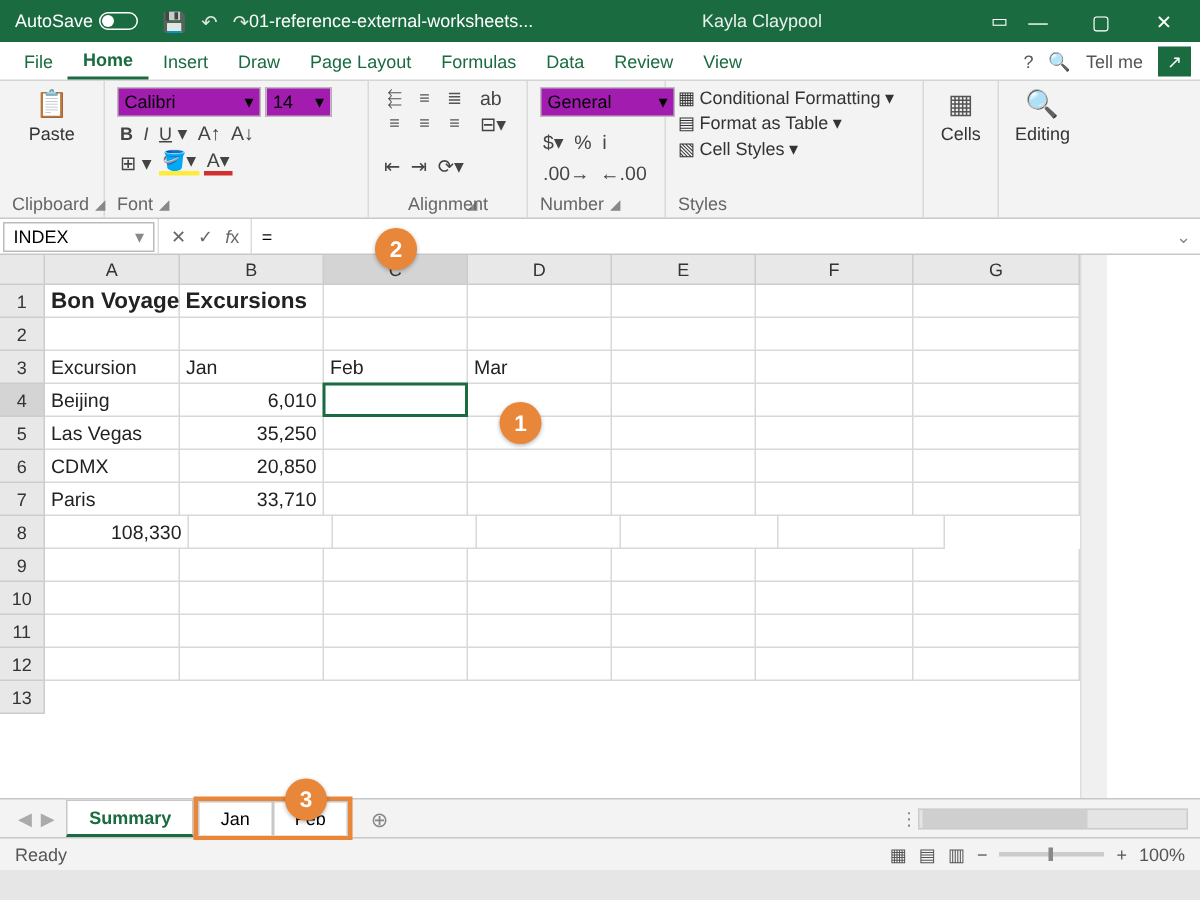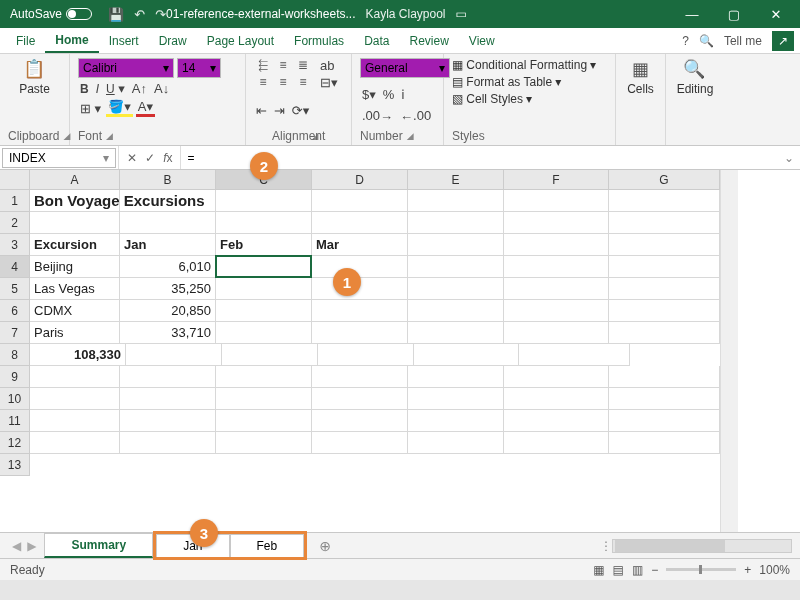--- a/index.html
+++ b/index.html
@@ -3,63 +3,63 @@
 <meta charset="utf-8">
 <style>
 *{margin:0;padding:0;box-sizing:border-box;font-family:"Segoe UI",Arial,sans-serif;font-size:12px;-webkit-user-select:none;user-select:none}
 body{background:#e6e6e6;width:800px;height:600px;overflow:hidden;position:relative}
 .titlebar{background:#1a6b3f;height:28px;display:flex;align-items:center;color:#fff;padding:0 4px}
 .titlebar .autosave{font-size:11px;display:flex;align-items:center;gap:4px;padding:0 6px}
 .toggle{width:26px;height:12px;border:1px solid #fff;border-radius:7px;display:inline-flex;align-items:center}
 .toggle::before{content:"";width:8px;height:8px;background:#fff;border-radius:50%;margin-left:1px}
 .qat{display:flex;gap:10px;margin-left:10px;align-items:center}
 .qat span{opacity:.85;font-size:13px}
-.title{flex:1;text-align:center;font-size:12px;display:flex;justify-content:flex-start;gap:10px}
+.title{flex:1;text-align:center;font-size:12px;display:flex;justify-content:space-between;}
 .title .user{opacity:.9}
 .winbtns{display:flex;gap:2px}
 .winbtns div{width:40px;height:28px;display:flex;align-items:center;justify-content:center;font-size:13px}
 .menubar{background:#fff;height:26px;display:flex;align-items:center;padding:0 6px;border-bottom:1px solid #d4d4d4}
 .menubar .tab{padding:4px 10px;color:#1a6b3f;cursor:pointer}
 .menubar .tab.active{border-bottom:2px solid #1a6b3f;font-weight:600}
 .menubar .spacer{flex:1}
 .menubar .right{display:flex;align-items:center;gap:10px;color:#555}
 .ribbon{background:#f3f3f3;height:92px;display:flex;border-bottom:1px solid #c8c8c8}
 .group{border-right:1px solid #d9d9d9;padding:4px 8px 2px;display:flex;flex-direction:column;justify-content:space-between;position:relative}
 .group-label{text-align:center;font-size:11px;color:#666;padding-top:2px;display:flex;justify-content:flex-start;align-items:center;gap:4px}
 .dlg{font-size:9px;color:#888}
 .big-btn{text-align:center;color:#333;font-size:11px;display:flex;flex-direction:column;align-items:center;gap:2px}
 .icon{font-size:18px;color:#555}
 .row{display:flex;align-items:center;gap:3px}
 .combo{background:#a21caf;border:1px solid #bbb;height:20px;padding:0 4px;display:flex;align-items:center;justify-content:space-between;font-size:12px}
 .btn-sm{color:#444;font-size:13px;padding:0 2px}
 .align-grid{display:grid;grid-template-columns:repeat(3,18px);gap:2px}
 .align-grid span{font-size:12px;color:#555;text-align:center}
 .namebox-row{background:#fff;height:24px;display:flex;align-items:center;border-bottom:1px solid #c8c8c8}
-.namebox{width:114px;border:1px solid #bbb;height:20px;margin:0 2px;padding:0 6px;display:flex;align-items:center;justify-content:space-between}
+.namebox{width:101px;border:1px solid #bbb;height:20px;margin:0 2px;padding:0 6px;display:flex;align-items:center;justify-content:space-between}
 .fx-btns{display:flex;align-items:center;gap:8px;padding:0 8px;color:#666;border-left:1px solid #ddd;border-right:1px solid #ddd;height:100%}
 .formula-bar{flex:1;padding:0 6px;height:20px;display:flex;align-items:center}
 .grid-area{display:flex;background:#fff;height:362px}
 .rowheads{width:30px;background:#e8e8e8}
 .colheads{height:20px;display:flex;background:#e8e8e8}
 .corner{width:30px;height:20px;background:#e8e8e8;border-right:1px solid #ccc;border-bottom:1px solid #ccc}
 .ch{border-right:1px solid #ccc;border-bottom:1px solid #ccc;display:flex;align-items:center;justify-content:center;color:#333;height:20px}
 .ch.A{width:90px}.ch.B{width:96px}.ch.C{width:96px;background:#d4d4d4}.ch.D{width:96px}.ch.E{width:96px}.ch.F{width:105px}.ch.G{width:111px}
 .rh{height:22px;border-right:1px solid #ccc;border-bottom:1px solid #ccc;display:flex;align-items:center;justify-content:center;background:#e8e8e8;color:#333;font-size:12px}
 .rh.active{background:#d4d4d4}
 .cells{position:relative}
 .crow{display:flex;height:22px}
 .cell{border-right:1px solid #d8d8d8;border-bottom:1px solid #d8d8d8;padding:0 4px;display:flex;align-items:center;font-size:13px;color:#222}
 .cell.A{width:90px}.cell.B{width:96px;justify-content:flex-end}.cell.C{width:96px}.cell.D{width:96px}.cell.E{width:96px}.cell.F{width:105px}.cell.G{width:111px}
-.bold{font-weight:700}
+.bold{font-weight:400}
 .title-cell{font-size:15px;font-weight:700}
 .active-cell{position:absolute;border:2px solid #1a6b3f;background:#fff;pointer-events:none}
 .scrollbar-v{width:18px;background:#f0f0f0;border-left:1px solid #ddd}
 .sheet-tabs{height:26px;background:#f3f3f3;display:flex;align-items:center;border-top:1px solid #c8c8c8;padding:0 4px}
 .st-nav{display:flex;gap:6px;color:#aaa;padding:0 8px}
-.stab{padding:4px 26px;background:#fff;border:1px solid #c8c8c8;border-bottom:none;font-size:12px;cursor:pointer}
+.stab{padding:4px 14px;background:#fff;border:1px solid #c8c8c8;border-bottom:none;font-size:12px;cursor:pointer}
 .stab.active{color:#1a6b3f;font-weight:600;border-bottom:2px solid #1a6b3f}
 .stab-box{border:3px solid #e8863a;display:flex;padding:0}
 .stab-box .stab{border:1px solid #c8c8c8;border-bottom:none;margin:0}
 .add-sheet{padding:0 12px;color:#888;font-size:14px}
 .hscroll{flex:1;display:flex;align-items:center;justify-content:flex-end;padding-right:4px}
 .hscroll-track{width:180px;height:14px;background:#e4e4e4;border:1px solid #ccc;display:flex;align-items:center}
 .hscroll-thumb{width:110px;height:12px;background:#cfcfcf;margin-left:2px}
 .statusbar{height:22px;background:#f3f3f3;display:flex;align-items:center;justify-content:space-between;padding:0 10px;border-top:1px solid #c8c8c8;font-size:11px;color:#555}
 .zoom{display:flex;align-items:center;gap:8px}
 .circ{width:28px;height:28px;border-radius:50%;background:#e8863a;color:#fff;font-weight:700;font-size:15px;display:flex;align-items:center;justify-content:center;position:absolute;z-index:10;box-shadow:0 1px 3px rgba(0,0,0,.3)}

